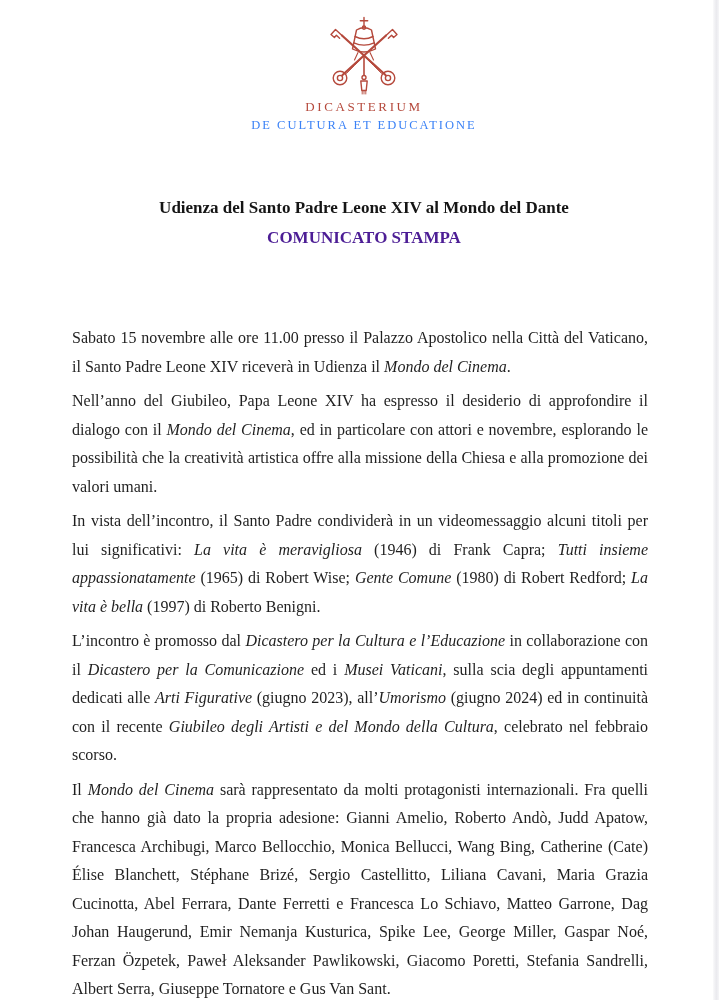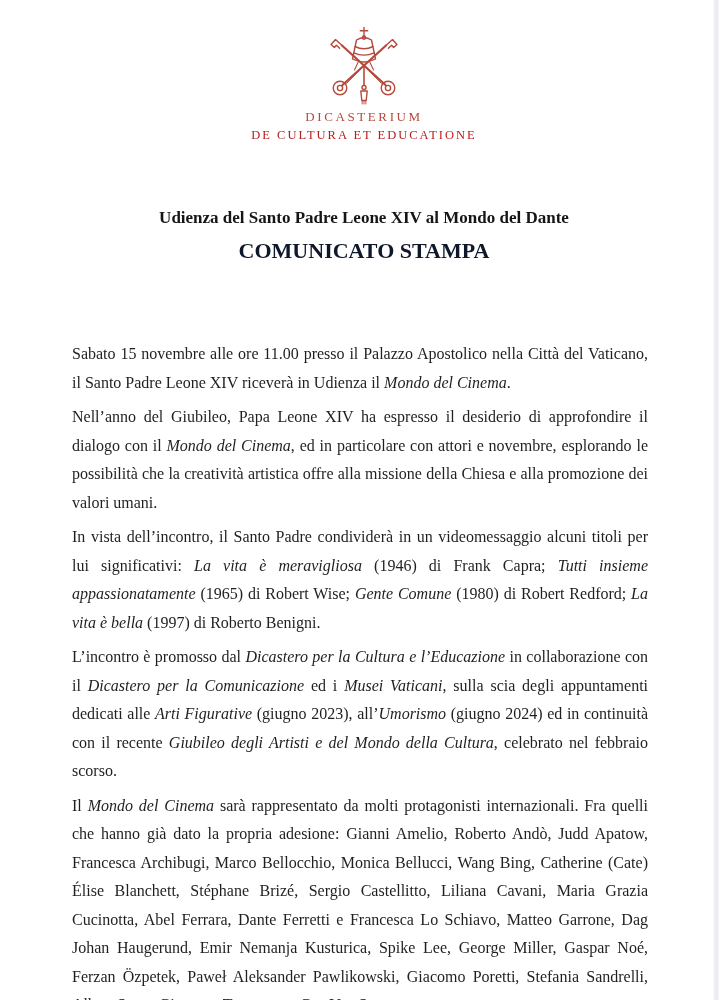--- a/index.html
+++ b/index.html
@@ -5,50 +5,50 @@
   html, body { margin: 0; padding: 0; background: #ffffff; }
   .page {
     position: relative;
     width: 728px;
     height: 1000px;
     background: #ffffff;
     font-family: "Liberation Serif", "DejaVu Serif", serif;
     color: #1f1f1f;
     overflow: hidden;
   }
-  .letterhead { text-align: center; padding-top: 26px; }
+  .letterhead { text-align: center; padding-top: 16px; }
   .crest { display: block; margin: 0 auto; width: 110px; height: 80px; }
   .org-line1 {
     margin-top: 3px;
     font-size: 13px;
     letter-spacing: 2.6px;
     color: #b5493c;
     line-height: 1.2;
   }
   .org-line2 {
     margin-top: 3px;
     font-size: 12.5px;
     letter-spacing: 2px;
-    color: #b91c1c;
+    color: #3b82f6;
     line-height: 1.2;
   }
   h1.doc-title {
     margin: 64px 72px 0;
     text-align: center;
     font-size: 17px;
     font-weight: bold;
     color: #151515;
     line-height: 1.25;
   }
   h2.doc-subtitle {
     margin: 9px 72px 0;
     text-align: center;
-    font-size: 22px;
+    font-size: 17px;
     font-weight: bold;
-    color: #0f172a;
+    color: #4c1d95;
     line-height: 1.25;
   }
   main.body-text { display: block; margin: 76px 72px 0; }
   main.body-text p {
     margin: 0 8px 6px 0;
     font-size: 16px;
     line-height: 28.5px;
     text-align: justify;
     color: #1f1f1f;
   }

